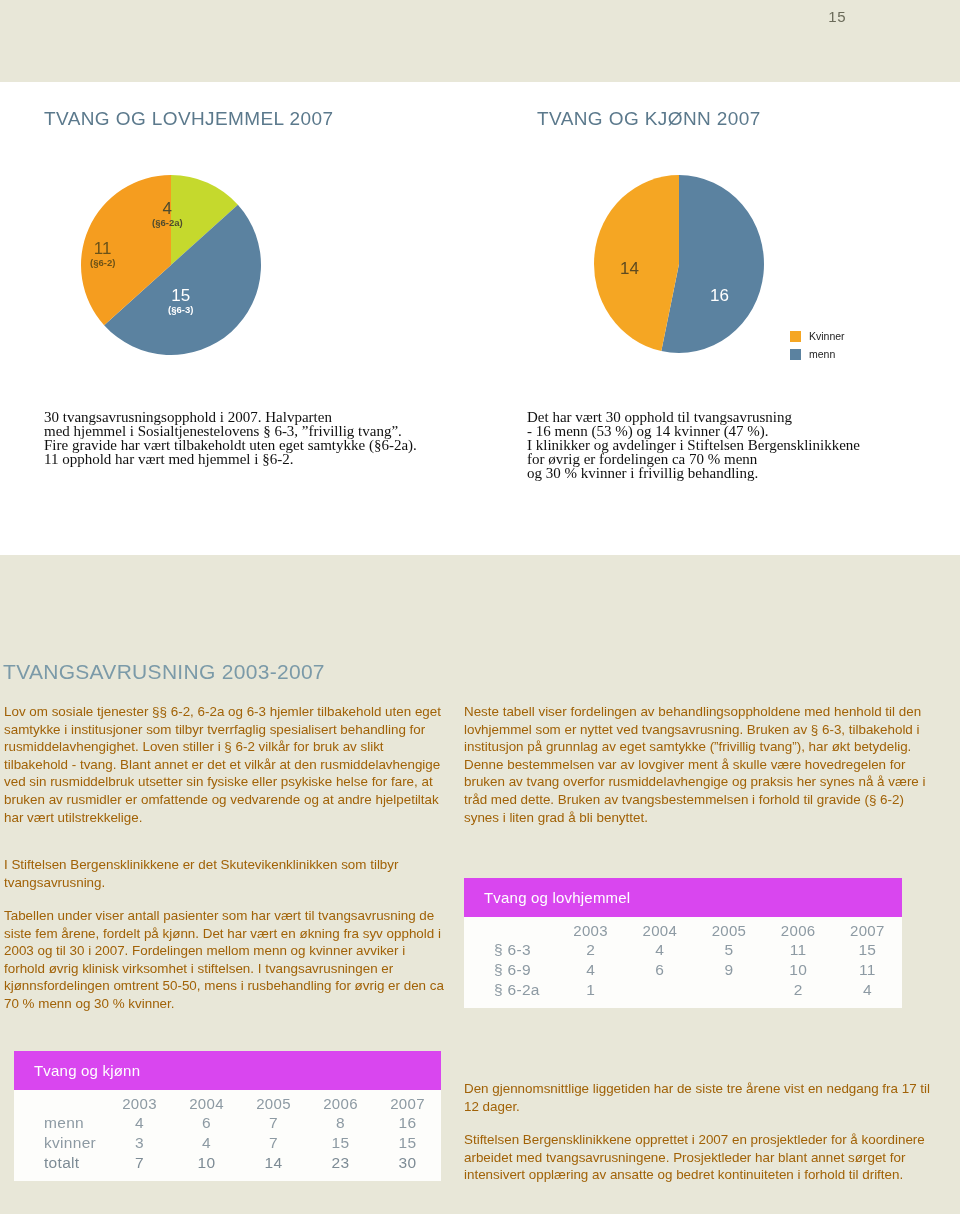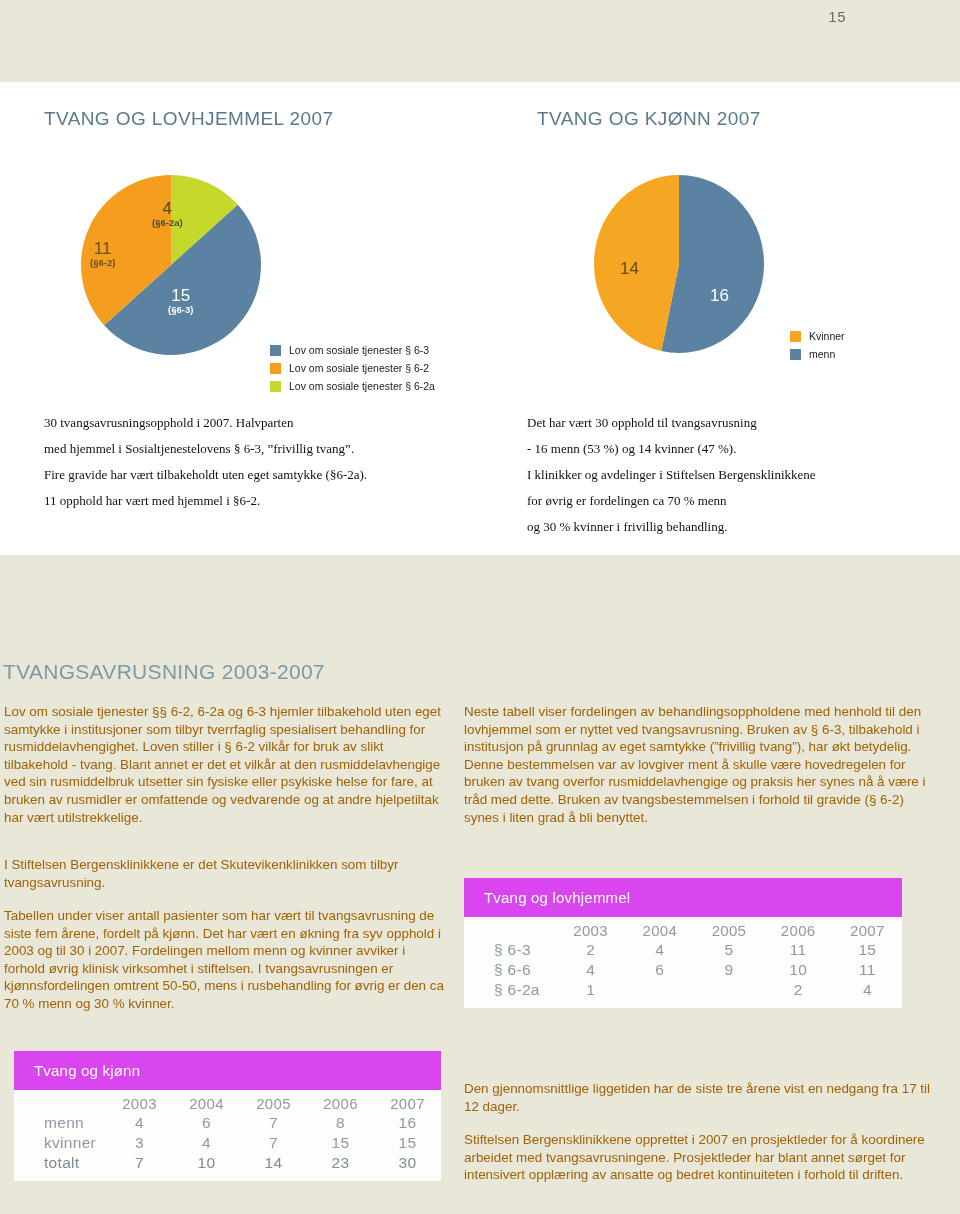--- a/index.html
+++ b/index.html
@@ -77,22 +77,22 @@
     color: #222222;
     white-space: nowrap;
   }
   #legend-left  { left: 270px; top: 262px; }
   #legend-right { left: 790px; top: 248px; }
 
   
   .panel-text {
     position: absolute;
     font-family: "Liberation Serif", serif;
-    font-size: 13px;
-    line-height: 26px;
+    font-size: 15px;
+    line-height: 14px;
     color: #101010;
     white-space: pre-line;
   }
   #text-left-chart  { left: 44px;  top: 410px; width: 470px; }
   #text-right-chart { left: 527px; top: 410px; width: 400px; }
 
   
   .section-title {
     position: absolute;
     left: 3px; top: 660px;
@@ -185,34 +185,20 @@
       <div class="slice-label" style="left:90px; top:158px; color:#6b5218;">
         <span class="num">11</span>
         <span class="sub">(§6-2)</span>
       </div>
       <div class="slice-label" style="left:168px; top:205px; color:#ffffff;">
         <span class="num">15</span>
         <span class="sub">(§6-3)</span>
       </div>
     </div>
 
-    <div class="legend" id="legend-left">
-      <div class="legend-row">
-        <span class="legend-swatch" style="background:#5b82a0"></span>
-        <span class="legend-text">Lov om sosiale tjenester § 6-3</span>
-      </div>
-      <div class="legend-row">
-        <span class="legend-swatch" style="background:#f59d1f"></span>
-        <span class="legend-text">Lov om sosiale tjenester § 6-2</span>
-      </div>
-      <div class="legend-row">
-        <span class="legend-swatch" style="background:#c5d92d"></span>
-        <span class="legend-text">Lov om sosiale tjenester § 6-2a</span>
-      </div>
-    </div>
 
     <div class="pie-wrap">
       <svg id="pie-right-svg" width="178" height="182" style="position:absolute;left:593px;top:92px;" viewBox="0 0 178 182">
         <g id="pie-right-slices">
             <path d="M 86 90 L 86 1 A 85 89 0 1 1 68.32750628049047 177.0551364653087 Z" fill="#5b82a0"></path>
             <path d="M 86 90 L 68.32750628049047 177.0551364653087 A 85 89 0 0 1 85.99999999999999 1 Z" fill="#f5a623"></path>
           </g>
       </svg>
       <div class="slice-label" style="left:620px; top:178px; color:#5e4a20;">
         <span class="num">14</span>
@@ -271,21 +257,21 @@
           <tbody>
             <tr>
               <td class="rowhead">§ 6-3</td>
               <td>2</td>
               <td>4</td>
               <td>5</td>
               <td>11</td>
               <td>15</td>
             </tr>
             <tr>
-              <td class="rowhead">§ 6-6</td>
+              <td class="rowhead">§ 6-9</td>
               <td>4</td>
               <td>6</td>
               <td>9</td>
               <td>10</td>
               <td>11</td>
             </tr>
             <tr>
               <td class="rowhead">§ 6-2a</td>
               <td>1</td>
               <td></td>

